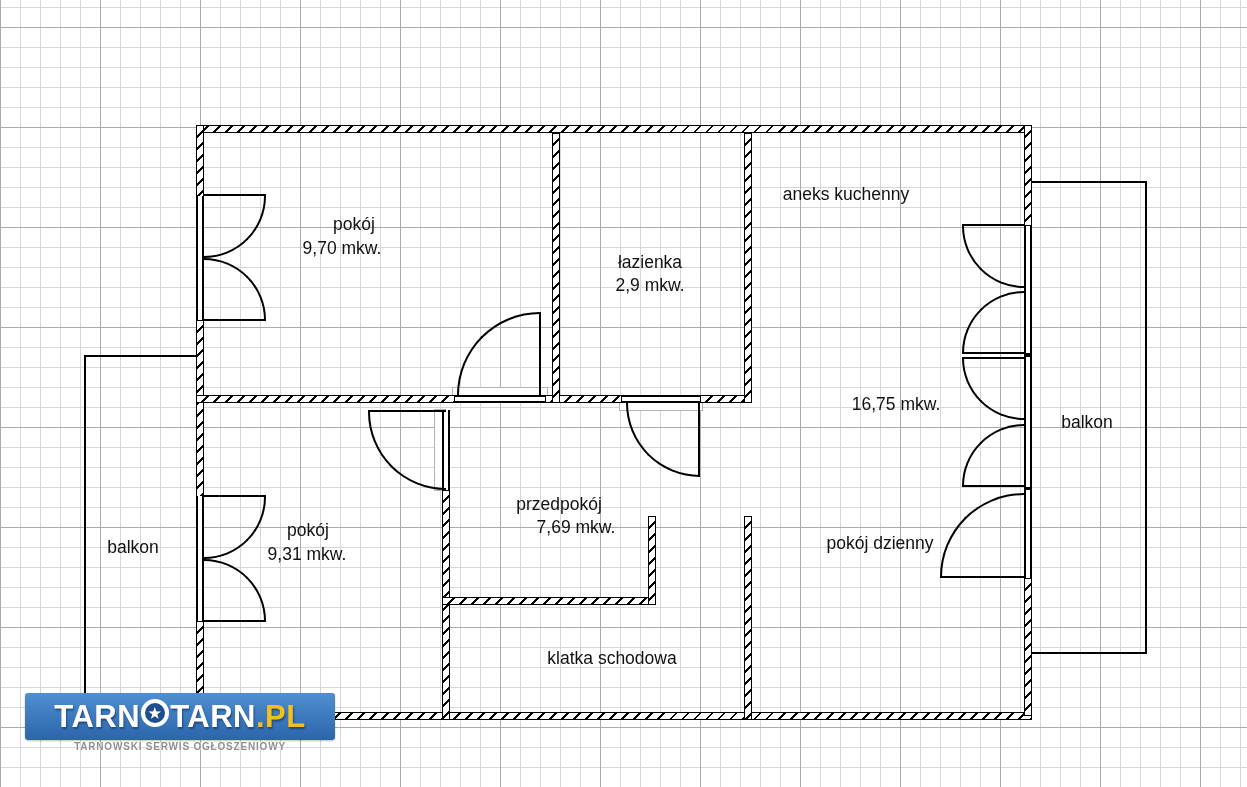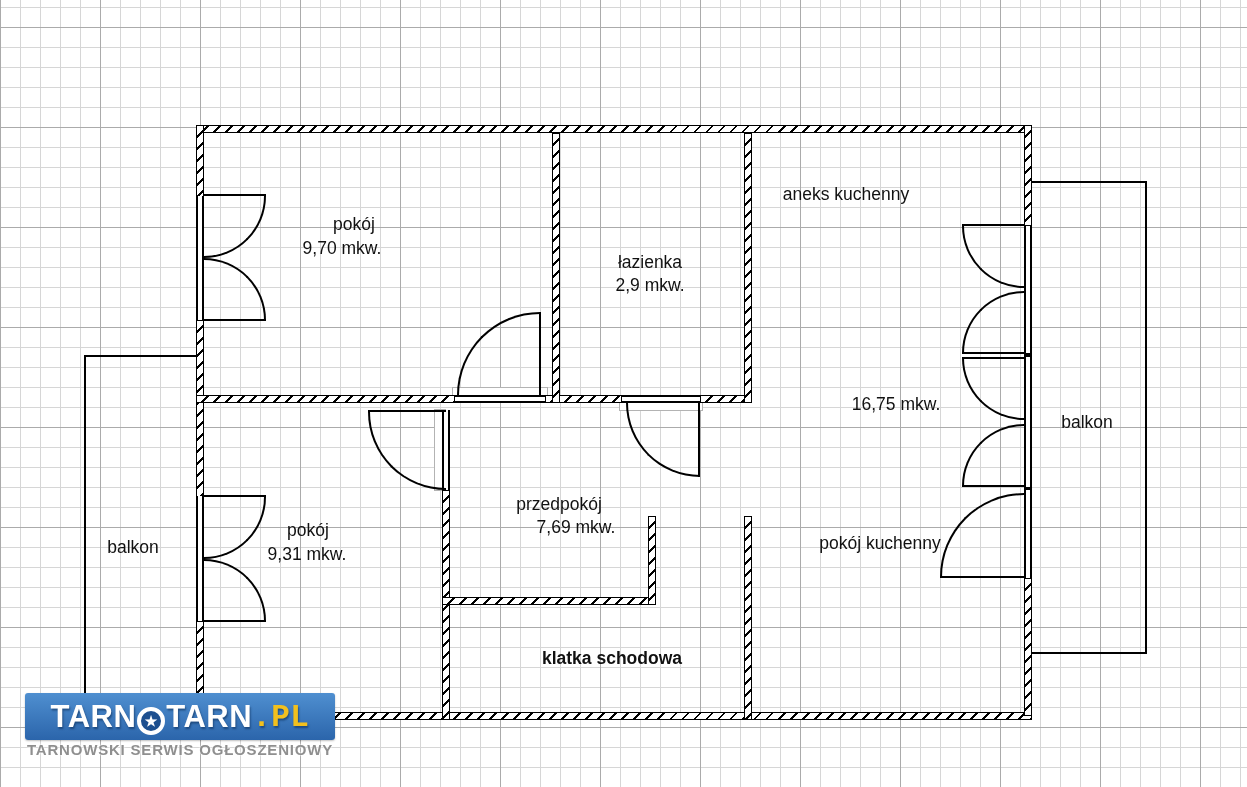--- a/index.html
+++ b/index.html
@@ -33,27 +33,27 @@
   .frame{position:absolute;box-sizing:border-box;border:1px solid #b3b3b3;background:#fff;}
   
   .balcony{position:absolute;box-sizing:border-box;border:2.5px solid #000;background:transparent;}
   
   .label{position:absolute;transform:translate(-50%,-50%);color:#111;font-size:17.5px;white-space:nowrap;}
   
   .logo-box{position:absolute;left:25px;top:693px;width:310px;height:47px;border-radius:3px;
     background:linear-gradient(#4f8fd0,#2b65ab);display:flex;align-items:center;justify-content:center;
     box-shadow:0 1px 2px rgba(0,0,0,0.25);}
   .logo-text{font-weight:800;font-size:31px;letter-spacing:0.5px;color:#fff;white-space:nowrap;
-    text-shadow:1px 2px 2px rgba(10,40,80,0.55);display:flex;align-items:flex-end;}
+    text-shadow:1px 2px 2px rgba(10,40,80,0.55);display:flex;align-items:flex-start;}
   .logo-star{display:inline-flex;align-items:center;justify-content:center;width:20px;height:20px;
     border:4px solid #fff;border-radius:50%;background:#1d4f8f;color:#fff;font-size:14px;line-height:1;
     margin:0 1px;text-shadow:none;}
-  .logo-tld{color:#f2c01e;font-family:Liberation Mono, monospace;}
+  .logo-tld{color:#f2c01e;}
   .logo-tagline{position:absolute;left:25px;top:741px;width:310px;text-align:center;
-    font-weight:700;font-size:15px;letter-spacing:0.8px;color:#8f8f8f;white-space:nowrap;
+    font-weight:700;font-size:10px;letter-spacing:0.8px;color:#8f8f8f;white-space:nowrap;
     text-shadow:0 0 2px #fff,0 0 2px #fff;}
 </style>
 </head>
 <body>
 
 <div class="canvas">
 
   <div class="balcony" style="left:84px;top:355px;width:118px;height:360px;"></div>
   <div class="balcony" style="left:1030px;top:181px;width:117px;height:473px;"></div>
 
@@ -122,22 +122,22 @@
   <div class="label" style="left:650px;top:262px;">łazienka</div>
   <div class="label" style="left:650px;top:285px;">2,9 mkw.</div>
   <div class="label" style="left:846px;top:194px;">aneks kuchenny</div>
   <div class="label" style="left:881px;top:404px;margin-left:15px;">16,75 mkw.</div>
   <div class="label" style="left:1087px;top:422px;">balkon</div>
   <div class="label" style="left:133px;top:547px;">balkon</div>
   <div class="label" style="left:308px;top:530px;">pokój</div>
   <div class="label" style="left:307px;top:554px;">9,31 mkw.</div>
   <div class="label" style="left:559px;top:504px;">przedpokój</div>
   <div class="label" style="left:576px;top:527px;">7,69 mkw.</div>
-  <div class="label" style="left:880px;top:543px;">pokój kuchenny</div>
-  <div class="label" style="left:612px;top:658px;font-weight:bold;">klatka schodowa</div>
+  <div class="label" style="left:880px;top:543px;">pokój dzienny</div>
+  <div class="label" style="left:612px;top:658px;">klatka schodowa</div>
 
   <div class="logo-box">
     <div class="logo-text">
       <span>TARN</span>
         <span class="logo-star">★</span>
         <span>TARN</span>
         <span class="logo-tld">.PL</span>
     </div>
   </div>
   <div class="logo-tagline">TARNOWSKI SERWIS OGŁOSZENIOWY</div>

